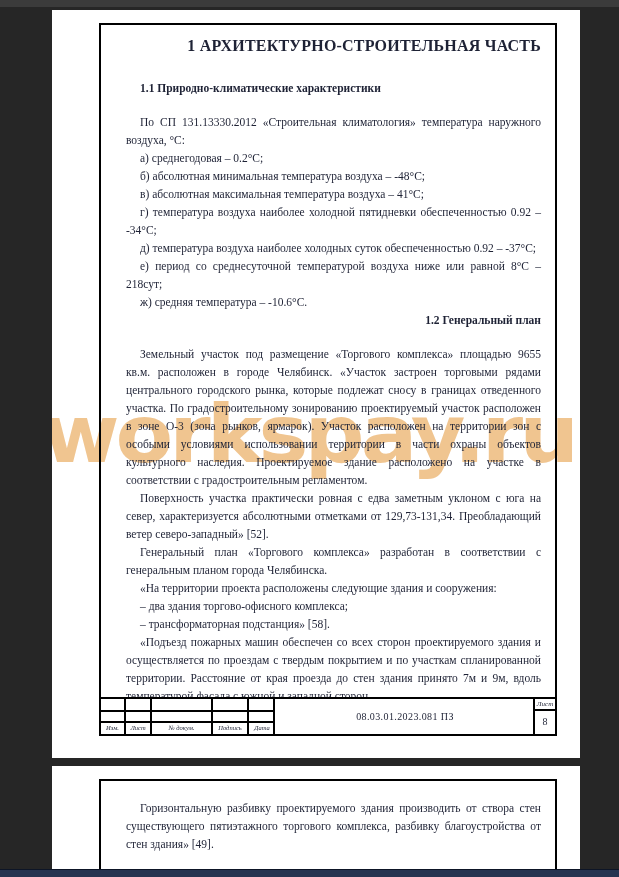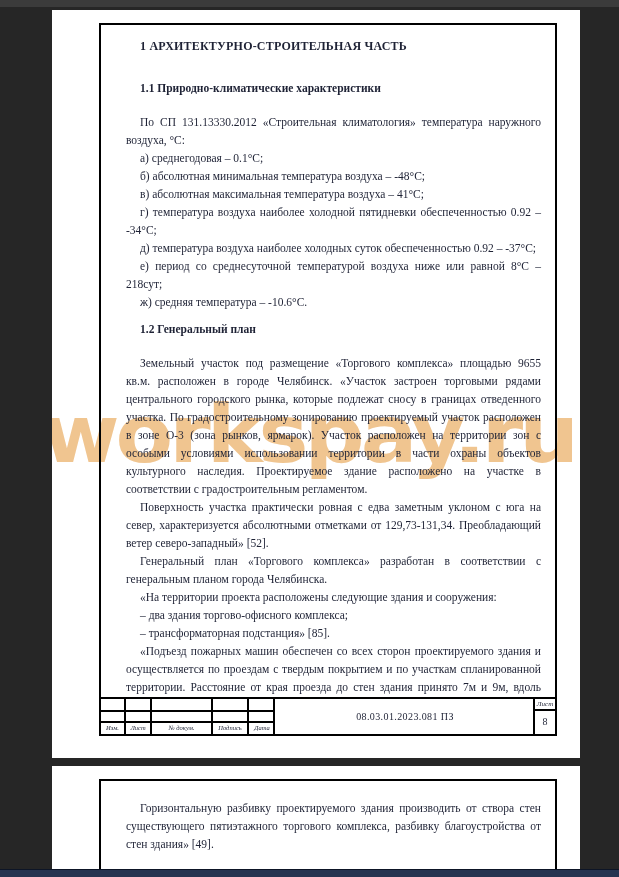--- a/index.html
+++ b/index.html
@@ -37,22 +37,22 @@
   }
   .frame-1 { height:713px; }
   .frame-2 { height:220px; }
   .doc-text {
     position:absolute; left:25px; right:14px; top:12px;
     font-size:11.5px; line-height:18px; color:#1e2235;
     text-align:justify;
   }
   .doc-text-2 { top:18px; }
   .chapter-title {
-    font-size:12px; font-weight:bold; letter-spacing:0.2px;
-    text-align:left; text-indent:14px; margin-bottom:14px;
+    font-size:16px; font-weight:bold; letter-spacing:0.2px;
+    text-align:right; text-indent:14px; margin-bottom:14px;
   }
   .section-heading {
     font-size:11.5px; font-weight:bold;
     text-align:left; text-indent:14px; margin-top:24px; margin-bottom:16px;
   }
   .para { text-indent:14px; }
   .para-gap { margin-top:16px; }
   
   .title-block {
     position:absolute; left:0; right:0; bottom:0; height:37px;
@@ -98,36 +98,36 @@
   <div class="watermark">workspay.ru</div>
 
   <div class="frame frame-1">
 
     <div class="doc-text">
       <div class="chapter-title">1 АРХИТЕКТУРНО-СТРОИТЕЛЬНАЯ ЧАСТЬ</div>
 
       <div class="section-heading">1.1 Природно-климатические характеристики</div>
 
       <div class="para">По СП 131.13330.2012 «Строительная климатология» температура наружного воздуха, °С:</div>
-      <div class="para">а) среднегодовая – 0.1°С;</div>
+      <div class="para">а) среднегодовая – 0.2°С;</div>
       <div class="para">б) абсолютная минимальная температура воздуха – -48°С;</div>
       <div class="para">в) абсолютная максимальная температура воздуха – 41°С;</div>
       <div class="para">г) температура воздуха наиболее холодной пятидневки обеспеченностью 0.92 – -34°С;</div>
       <div class="para">д) температура воздуха наиболее холодных суток обеспеченностью 0.92 – -37°С;</div>
       <div class="para">е) период со среднесуточной температурой воздуха ниже или равной 8°С – 218сут;</div>
       <div class="para">ж) средняя температура – -10.6°С.</div>
 
-      <div class="section-heading" style="margin-top:9px;">1.2 Генеральный план</div>
+      <div class="section-heading" style="margin-top:0;text-align:right;">1.2 Генеральный план</div>
 
       <div class="para">Земельный участок под размещение «Торгового комплекса» площадью 9655 кв.м. расположен в городе Челябинск. «Участок застроен торговыми рядами центрального городского рынка, которые подлежат сносу в границах отведенного участка. По градостроительному зонированию проектируемый участок расположен в зоне О-3 (зона рынков, ярмарок). Участок расположен на территории зон с особыми условиями использовании территории в части охраны объектов культурного наследия. Проектируемое здание расположено на участке в соответствии с градостроительным регламентом.</div>
       <div class="para">Поверхность участка практически ровная с едва заметным уклоном с юга на север, характеризуется абсолютными отметками от 129,73-131,34. Преобладающий ветер северо-западный» [52].</div>
       <div class="para">Генеральный план «Торгового комплекса» разработан в соответствии с генеральным планом города Челябинска.</div>
       <div class="para">«На территории проекта расположены следующие здания и сооружения:</div>
       <div class="para">– два здания торгово-офисного комплекса;</div>
-      <div class="para">– трансформаторная подстанция» [85].</div>
+      <div class="para">– трансформаторная подстанция» [58].</div>
       <div class="para">«Подъезд пожарных машин обеспечен со всех сторон проектируемого здания и осуществляется по проездам с твердым покрытием и по участкам спланированной территории. Расстояние от края проезда до стен здания принято 7м и 9м, вдоль температурой фасада с южной и западной сторон.</div>
       <div class="para">Доступ пожарных машин с автолестниц обеспечен во все помещения здания.</div>
     </div>
 
     <div class="title-block">
       <div class="tb-left">
         <div class="tb-vline" style="left:23px;"></div>
         <div class="tb-vline" style="left:49px;"></div>
         <div class="tb-vline" style="left:110px;"></div>
         <div class="tb-vline" style="left:146px;"></div>

